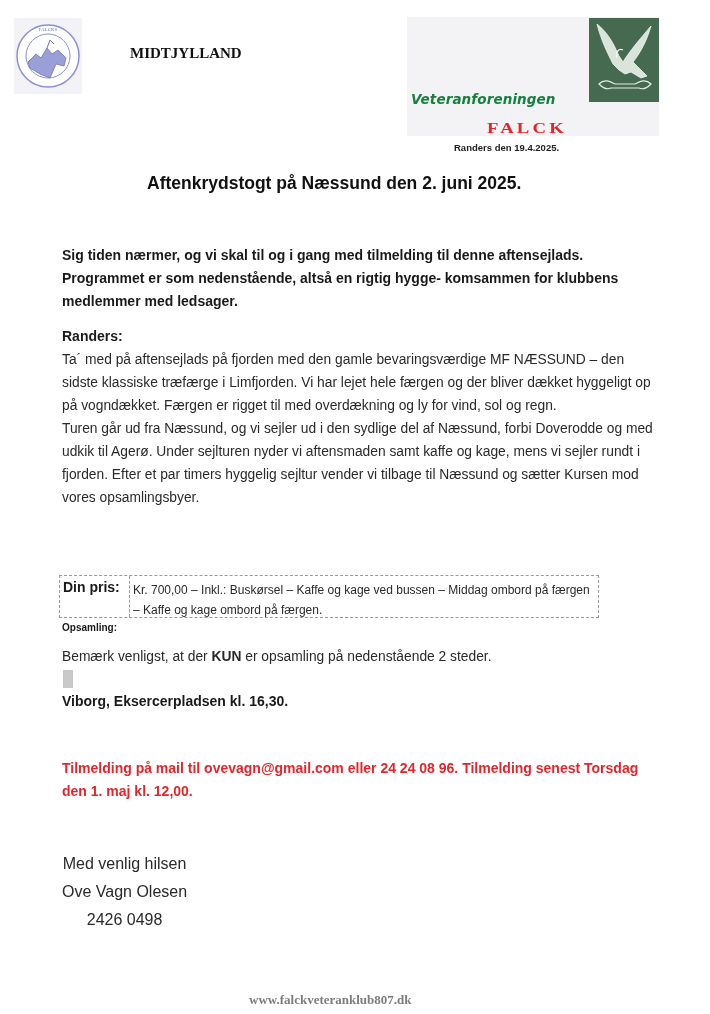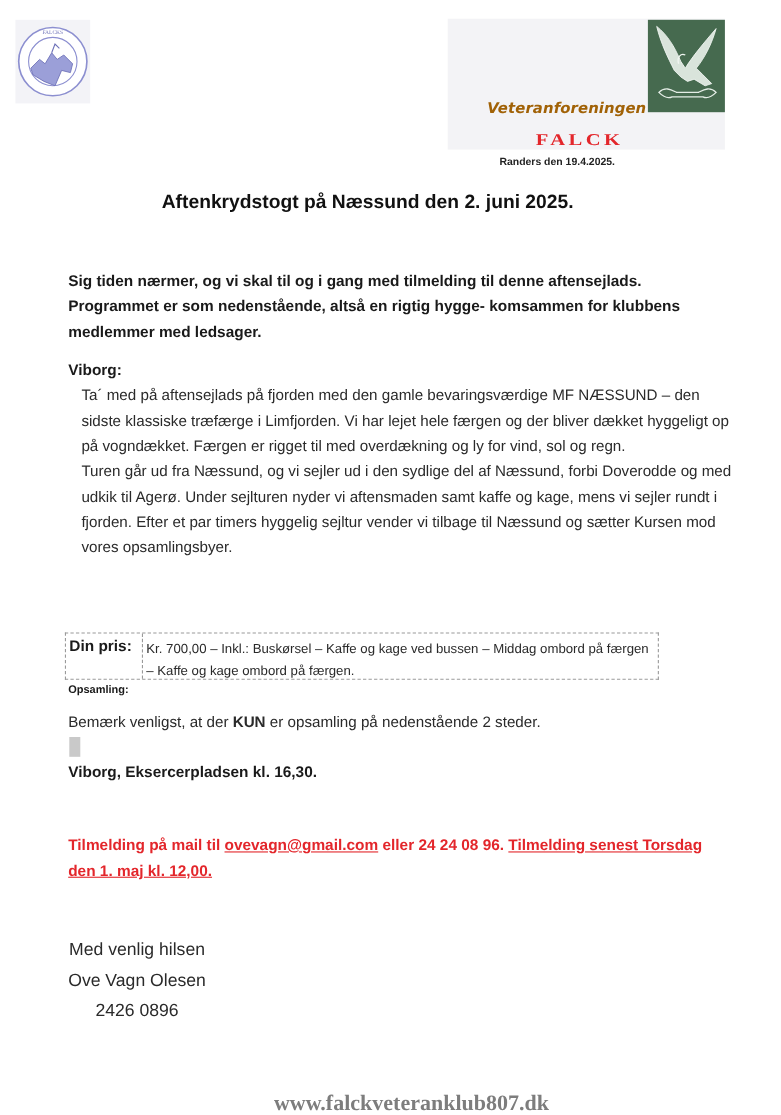--- a/index.html
+++ b/index.html
@@ -4,85 +4,86 @@
 <style>
   html, body { margin:0; padding:0; background:#ffffff; }
   body { width:710px; height:1014px; position:relative; overflow:hidden; font-family:"Liberation Sans", sans-serif; color:#1a1a1a; }
   .abs { position:absolute; }
 
   #logo-left { left:14px; top:18px; width:68px; height:76px; background:#f3f3f7; }
   #club-name { left:130px; top:44px; font-family:"Liberation Serif", serif; font-weight:bold; font-size:15px; line-height:19px; color:#111; }
 
   #logo-right { left:407px; top:17px; width:252px; height:119px; background:#f3f3f6; }
   #eagle-box { position:absolute; left:182px; top:1px; width:70px; height:84px; background:#466a4f; }
-  #vf-text { position:absolute; left:4px; top:74px; font-family:"DejaVu Sans", sans-serif; font-style:italic; font-weight:bold; font-size:13.5px; color:#a16207; letter-spacing:0.1px;margin-left:32px; }
+  #vf-text { position:absolute; left:4px; top:74px; font-family:"DejaVu Sans", sans-serif; font-style:italic; font-weight:bold; font-size:13.5px; color:#15803d; letter-spacing:0.1px; }
   #falck-text { position:absolute; left:80px; top:103px; font-family:"Liberation Serif", serif; font-weight:bold; font-size:15px; color:#e3262b; letter-spacing:2.5px; transform:scaleX(1.25); transform-origin:left center; }
   #date { left:410px; top:142px; font-size:9.5px; font-weight:bold; color:#222;padding-left:44px; }
 
   #title { left:147px; top:173px; font-size:17.5px; font-weight:bold; color:#111; }
 
   #intro { left:62px; top:244px; width:600px; font-size:14px; font-weight:bold; line-height:23px; color:#1a1a1a; }
 
   .body-text { font-size:13.8px; line-height:23px; color:#2a2a2a; }
   #program-head { left:62px; top:328px; font-size:14px; font-weight:bold; color:#1a1a1a; }
-  #program-body { left:62px; top:348px; width:600px;margin-left:12px; }
+  #program-body { left:62px; top:348px; width:600px; }
 
   #price-box { left:59px; top:575px; width:538px; height:41px; border:1px dashed #9a9a9a; }
   #price-label { position:absolute; left:3px; top:3px; font-weight:bold; font-size:14px; color:#1a1a1a; }
   #price-sep { position:absolute; left:69px; top:0; height:41px; border-left:1px dashed #9a9a9a; }
   #price-text { position:absolute; left:73px; top:4px; width:460px; font-size:12px; line-height:20px; color:#2a2a2a; }
 
   #pickup-head { left:62px; top:622px; font-size:10px; font-weight:bold; color:#1a1a1a; }
   #pickup-note { left:62px; top:645px; }
   #pickup-1 { left:62px; top:667px; font-size:14px; font-weight:bold; color:#1a1a1a; line-height:23px; }
   #pickup-1 .hl { display:inline-block; width:10px; height:18px; background:#c9c9c9; vertical-align:middle; margin-left:1px; }
   #pickup-2 { left:62px; top:690px; font-size:14px; font-weight:bold; color:#1a1a1a; line-height:23px;text-align:center; }
 
   #signup { left:62px; top:757px; width:600px; font-size:14px; font-weight:bold; line-height:23px; color:#e3262b; }
-  .u { text-decoration:underline; }
+  .u { }
 
   #signoff { left:62px; top:850px; font-size:16px; line-height:28px; color:#2a2a2a;text-align:center; }
 
-  #footer-url { left:249px; top:992px; font-family:"Liberation Serif", serif; font-weight:bold; font-size:20px; color:#7d7d7d; }
+  #footer-url { left:249px; top:992px; font-family:"Liberation Serif", serif; font-weight:bold; font-size:13px; color:#7d7d7d; }
 </style>
 </head>
 <body>
 
 <div id="logo-left" class="abs">
   <svg width="68" height="76" viewBox="0 0 68 76">
     <circle cx="34" cy="38" r="31" fill="#ffffff" stroke="#8c8fd0" stroke-width="1.5"></circle>
     <circle cx="34" cy="38" r="22" fill="none" stroke="#8c8fd0" stroke-width="1"></circle>
     <path d="M14 44 L22 36 L27 40 L33 30 L38 36 L44 32 L52 40 L50 48 L42 46 L36 60 L26 56 L16 50 Z" fill="#9b9fd8" stroke="#6e72b8" stroke-width="0.8"></path>
     <path d="M33 30 L36 22 L40 26" fill="none" stroke="#6e72b8" stroke-width="1"></path>
     <text x="34" y="13" font-size="5" text-anchor="middle" fill="#6e72b8" font-family="Liberation Serif, serif">FALCKS</text>
   </svg>
 </div>
 
 <div id="club-name" class="abs">
+  <div>MIDTJYLLAND</div>
 </div>
 
 <div id="logo-right" class="abs">
   <div id="eagle-box">
     <svg width="70" height="84" viewBox="0 0 70 84">
       <path d="M8 6 C18 14 24 24 30 38 L34 44 C40 34 50 22 62 8 C58 22 52 34 44 44 L50 50 L58 58 L52 60 L42 54 L36 56 L30 52 L24 46 C18 34 12 22 8 6 Z" fill="#d9e4db" stroke="#f0f5f1" stroke-width="0.8"></path>
       <path d="M28 40 C26 34 30 30 34 32" fill="none" stroke="#f0f5f1" stroke-width="1.2"></path>
       <path d="M10 66 C16 60 22 64 26 66 L46 66 C50 64 56 60 62 66 C58 70 54 72 50 70 L22 70 C18 72 14 70 10 66 Z" fill="none" stroke="#e4ede6" stroke-width="1.2"></path>
     </svg>
   </div>
   <div id="vf-text">Veteranforeningen</div>
   <div id="falck-text">FALCK</div>
 </div>
 
 <div id="date" class="abs">Randers den 19.4.2025.</div>
 
 <div id="title" class="abs">Aftenkrydstogt på Næssund den 2. juni 2025.</div>
 
 <div id="intro" class="abs">Sig tiden nærmer, og vi skal til og i gang med tilmelding til denne aftensejlads. Programmet er som nedenstående, altså en rigtig hygge- komsammen for klubbens medlemmer med ledsager.</div>
 
-<div id="program-head" class="abs">Viborg:</div>
+<div id="program-head" class="abs">Randers:</div>
 <div id="program-body" class="abs body-text">
   <div>Ta´ med på aftensejlads på fjorden med den gamle bevaringsværdige MF NÆSSUND – den sidste klassiske træfærge i Limfjorden. Vi har lejet hele færgen og der bliver dækket hyggeligt op på vogndækket. Færgen er rigget til med overdækning og ly for vind, sol og regn.</div>
   <div>Turen går ud fra Næssund, og vi sejler ud i den sydlige del af Næssund, forbi Doverodde og med udkik til Agerø. Under sejlturen nyder vi aftensmaden samt kaffe og kage, mens vi sejler rundt i fjorden. Efter et par timers hyggelig sejltur vender vi tilbage til Næssund og sætter Kursen mod vores opsamlingsbyer.</div>
 </div>
 
 <div id="price-box" class="abs">
   <div id="price-label">Din pris:</div>
   <div id="price-sep"></div>
   <div id="price-text">Kr. 700,00 – Inkl.: Buskørsel – Kaffe og kage ved bussen – Middag ombord på færgen – Kaffe og kage ombord på færgen.</div>
 </div>
@@ -96,16 +97,16 @@
 </div>
 <div id="pickup-2" class="abs">Viborg, Eksercerpladsen kl. 16,30.</div>
 
 <div id="signup" class="abs">
   <span>Tilmelding på mail til </span><a class="u" style="color:inherit">ovevagn@gmail.com</a><span> eller 24 24 08 96. </span><span class="u">Tilmelding senest Torsdag den 1. maj kl. 12,00.</span>
 </div>
 
 <div id="signoff" class="abs">
   <div>Med venlig hilsen</div>
   <div>Ove Vagn Olesen</div>
-  <div>2426 0896</div>
+  <div>2426 0498</div>
 </div>
 
 <div id="footer-url" class="abs">www.falckveteranklub807.dk</div>
 
 </body></html>

